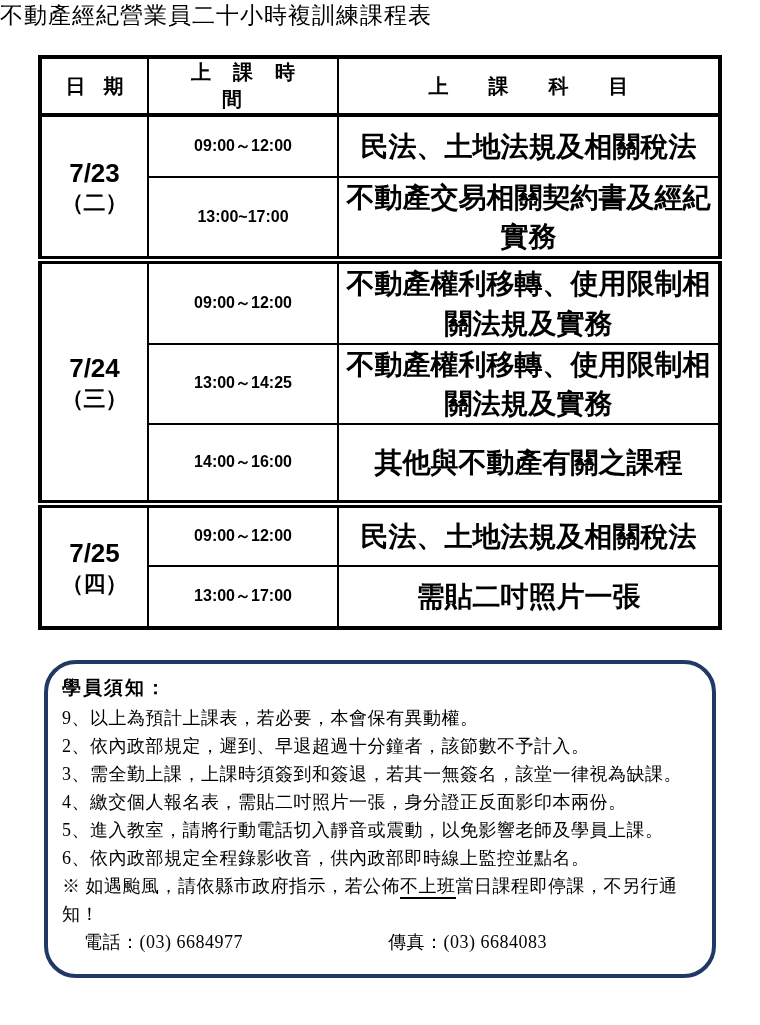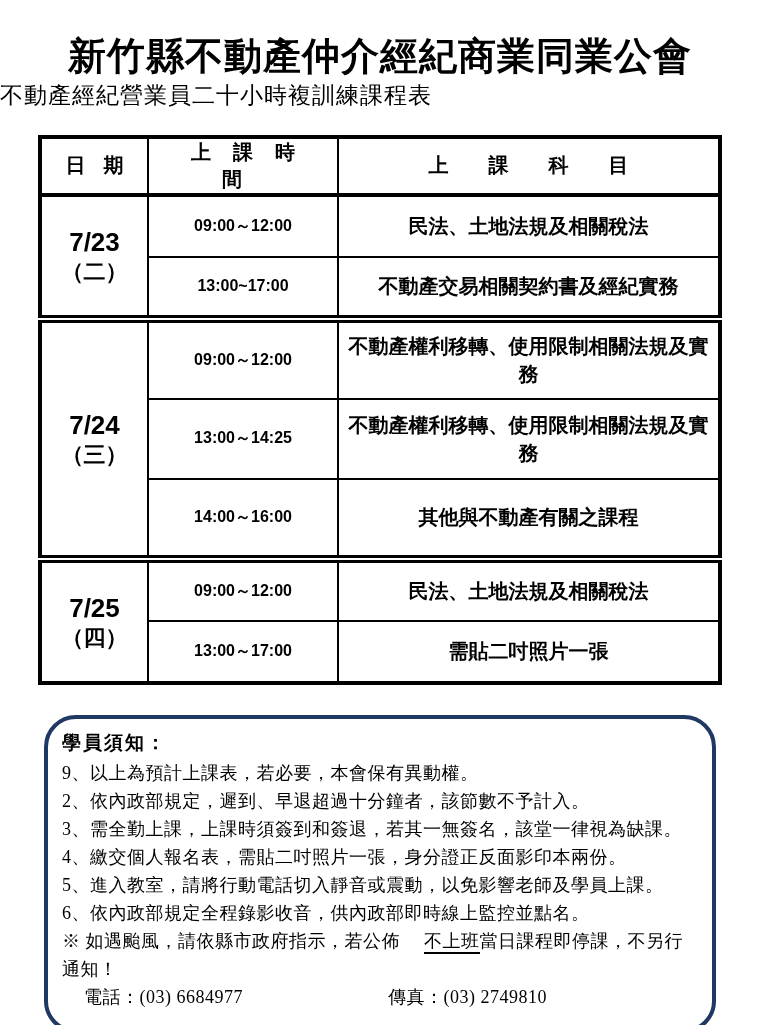--- a/index.html
+++ b/index.html
@@ -48,21 +48,21 @@
   }
   .th-date    { letter-spacing: 0.9em; text-indent: 0.9em; }
   .th-time    { letter-spacing: 1.1em; text-indent: 1.1em; }
   .th-subject { letter-spacing: 2.0em; text-indent: 2.0em; }
 
   tr.group-start td { border-top: 8px double #000; }
 
   td.date-cell { font-size: 26px; line-height: 1.25; }
   td.date-cell .weekday { font-size: 22px; }
   td.time-cell { font-size: 16px; white-space: nowrap; }
-  td.subject-cell { font-size: 20px; line-height: 1.4; padding: 0 2px; }
+  td.subject-cell { font-size: 28px; line-height: 1.4; padding: 0 2px; }
 
   .r-short td { height: 62px; }
   .r-tall  td { height: 80px; }
 
   .notice {
     width: 672px;
     margin: 30px 0 0 44px;
     border: 4px solid #203864;
     border-radius: 32px;
     padding: 10px 16px 18px 14px;
@@ -71,30 +71,29 @@
     line-height: 28px;
   }
   .notice-title {
     text-align: left;
     font-size: 19px;
     font-weight: bold;
     letter-spacing: 2px;
     margin-bottom: 2px;
   }
   .notice-line { letter-spacing: 0.5px; }
-  .underline { border-bottom: 2px solid #000; padding-bottom: 1px; margin-left: 24px; }
+  .underline { border-bottom: 2px solid #000; padding-bottom: 1px; }
   .contact-row { padding-left: 22px; }
   .contact-row .fax { margin-left: 145px; }
 </style>
 </head>
 <body>
 
 <div class="page">
 
-  <div class="title">新竹縣不動產仲介經紀商業同業公會</div>
   <div class="subtitle">不動產經紀營業員二十小時複訓練課程表</div>
 
   <table class="course">
     <colgroup>
       <col style="width:108px">
       <col style="width:190px">
       <col>
     </colgroup>
     <tbody>
         <tr>
@@ -150,16 +149,16 @@
 
   <div class="notice">
     <div class="notice-title">學員須知：</div>
     <div class="notice-line">9、以上為預計上課表，若必要，本會保有異動權。</div>
     <div class="notice-line">2、依內政部規定，遲到、早退超過十分鐘者，該節數不予計入。</div>
     <div class="notice-line">3、需全勤上課，上課時須簽到和簽退，若其一無簽名，該堂一律視為缺課。</div>
     <div class="notice-line">4、繳交個人報名表，需貼二吋照片一張，身分證正反面影印本兩份。</div>
     <div class="notice-line">5、進入教室，請將行動電話切入靜音或震動，以免影響老師及學員上課。</div>
     <div class="notice-line">6、依內政部規定全程錄影收音，供內政部即時線上監控並點名。</div>
     <div class="notice-line"><span>※ 如遇颱風，請依縣市政府指示，若公佈</span><span class="underline">不上班</span><span>當日課程即停課，不另行通知！</span></div>
-    <div class="notice-line contact-row"><span>電話：(03) 6684977</span><span class="fax">傳真：(03) 2749810</span></div>
+    <div class="notice-line contact-row"><span>電話：(03) 6684977</span><span class="fax">傳真：(03) 6684083</span></div>
   </div>
 
 </div>
 
 </body></html>

